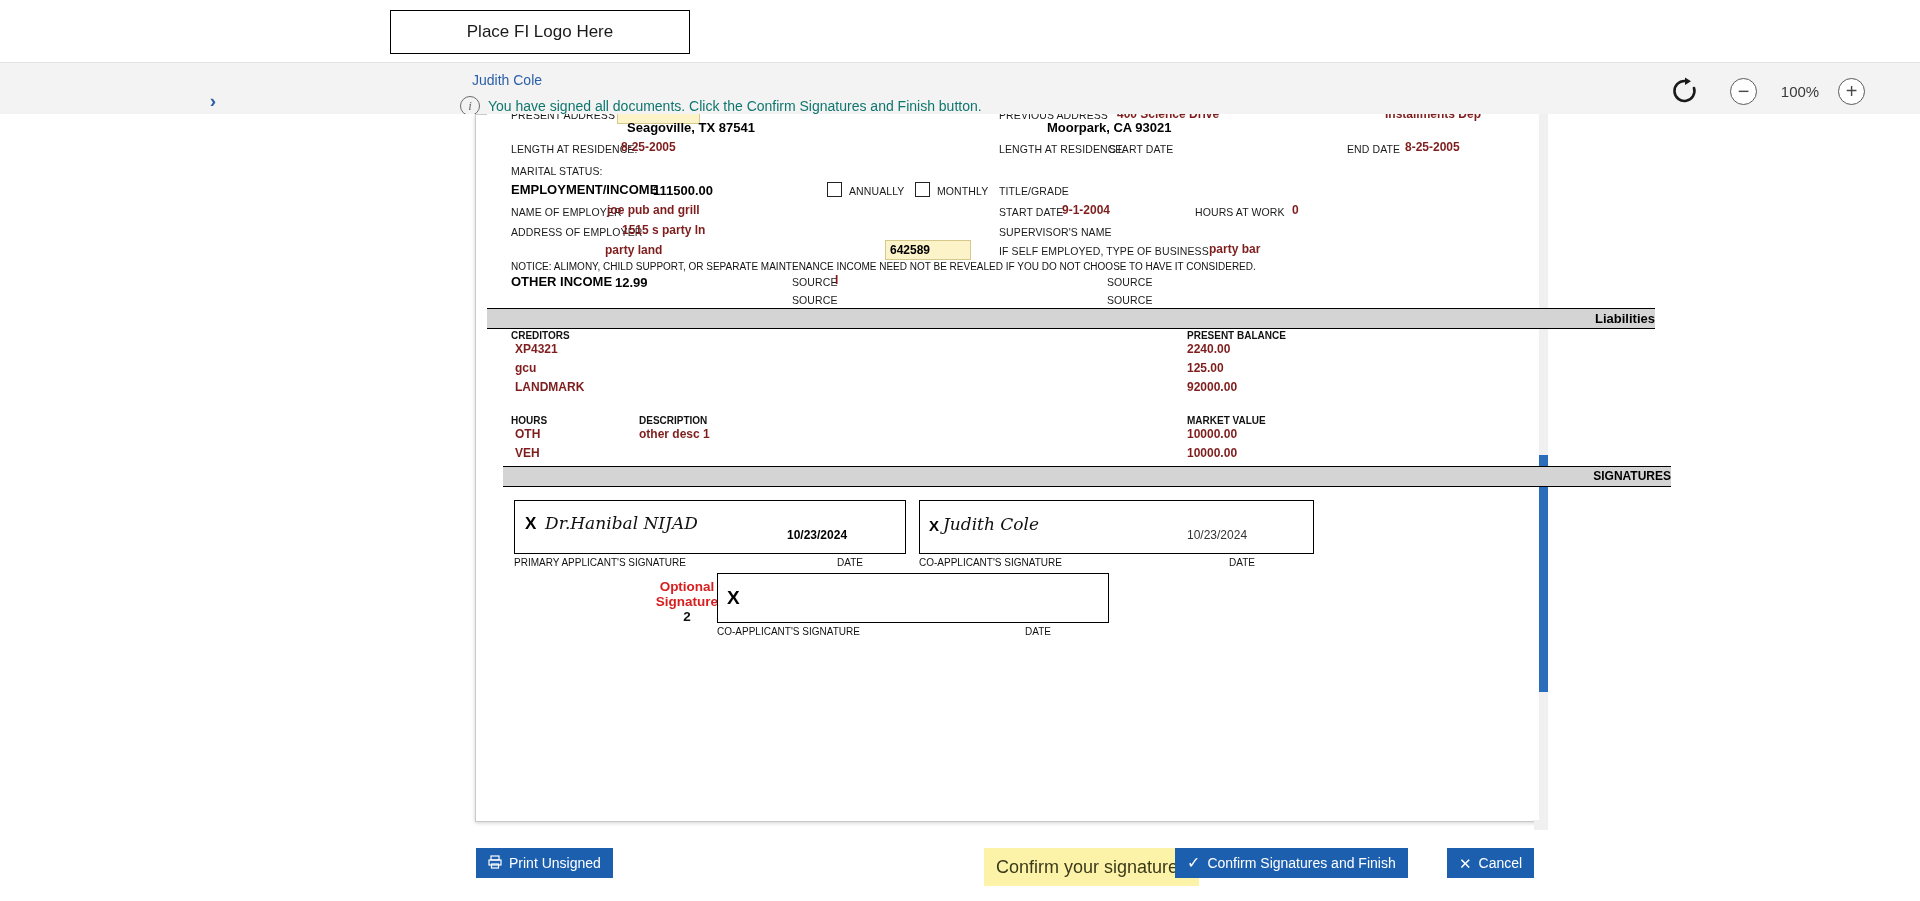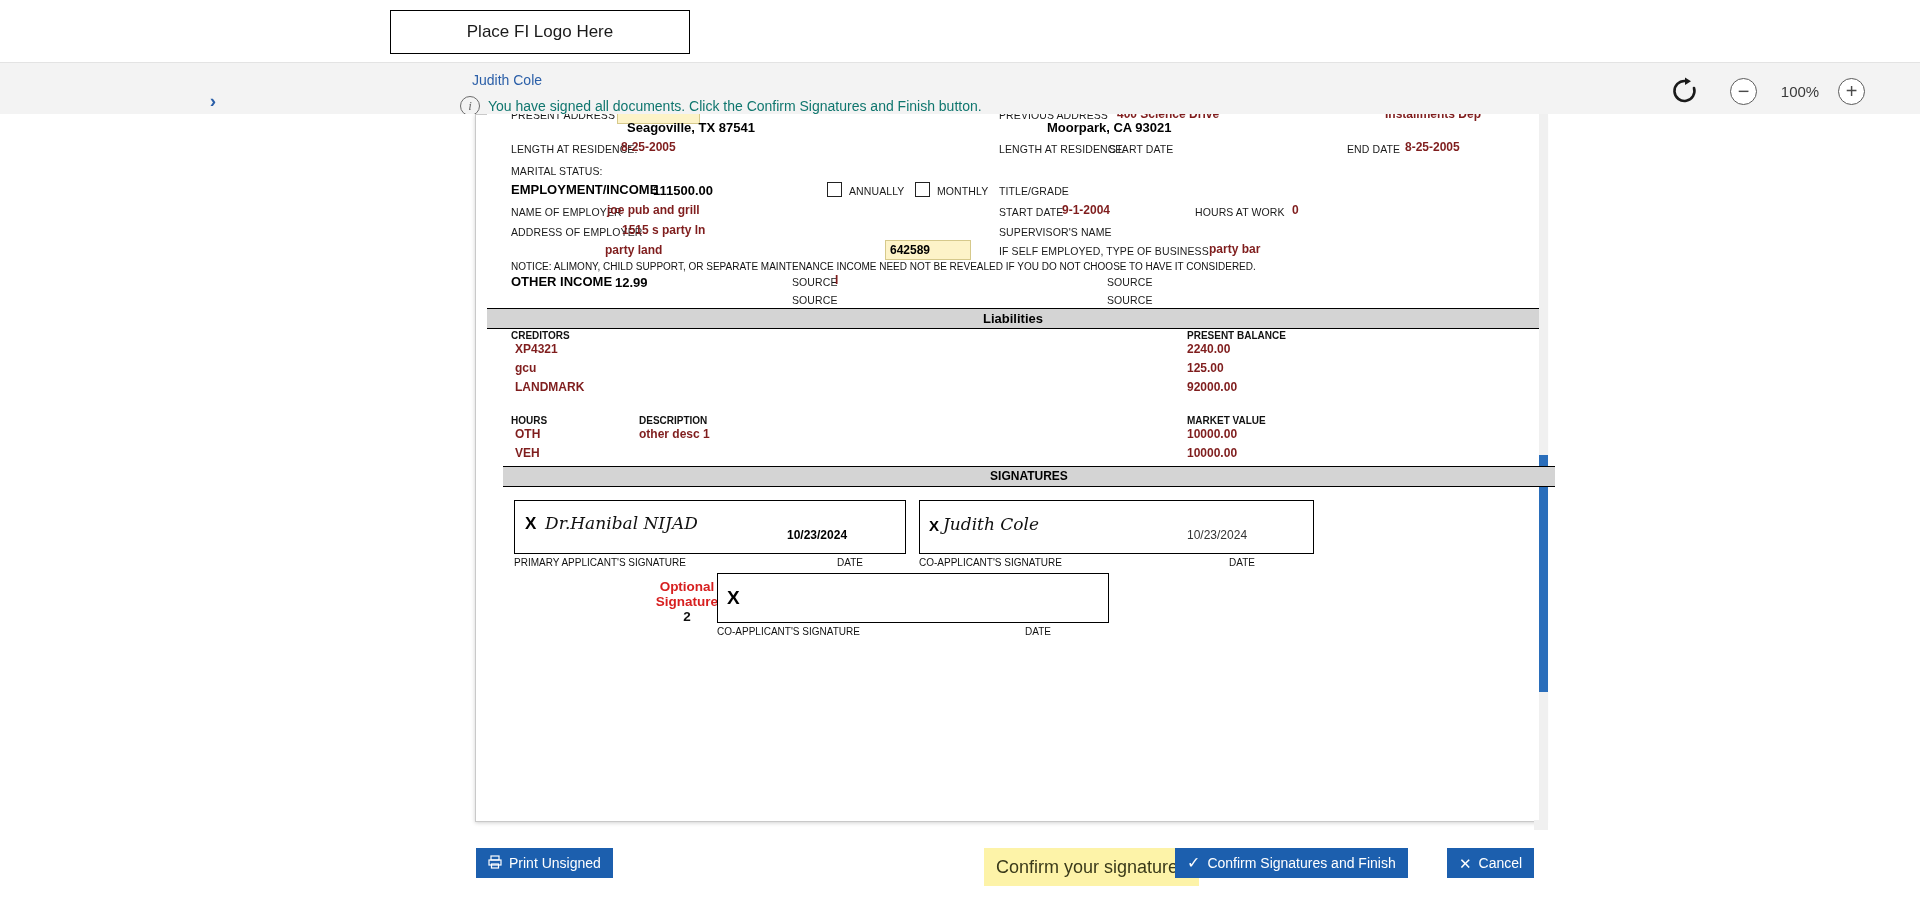--- a/index.html
+++ b/index.html
@@ -208,26 +208,26 @@
   .checkbox {
     display: inline-block;
     width: 13px; height: 13px;
     border: 1.4px solid #222;
     background: #fff;
     vertical-align: -2px;
   }
   .band {
     position: absolute;
     left: 0;
-    width: 1052px;
+    width: 1168px;
     height: 19px;
     background: #d4d4d4;
     border-top: 1.6px solid #000;
     border-bottom: 1.6px solid #000;
-    text-align: center;
+    text-align: right;
     font-size: 13px;
     font-weight: bold;
     line-height: 19px;
     color: #000;
   }
   .sig-box {
     position: absolute;
     border: 1.8px solid #000;
     background: #fff;
   }

